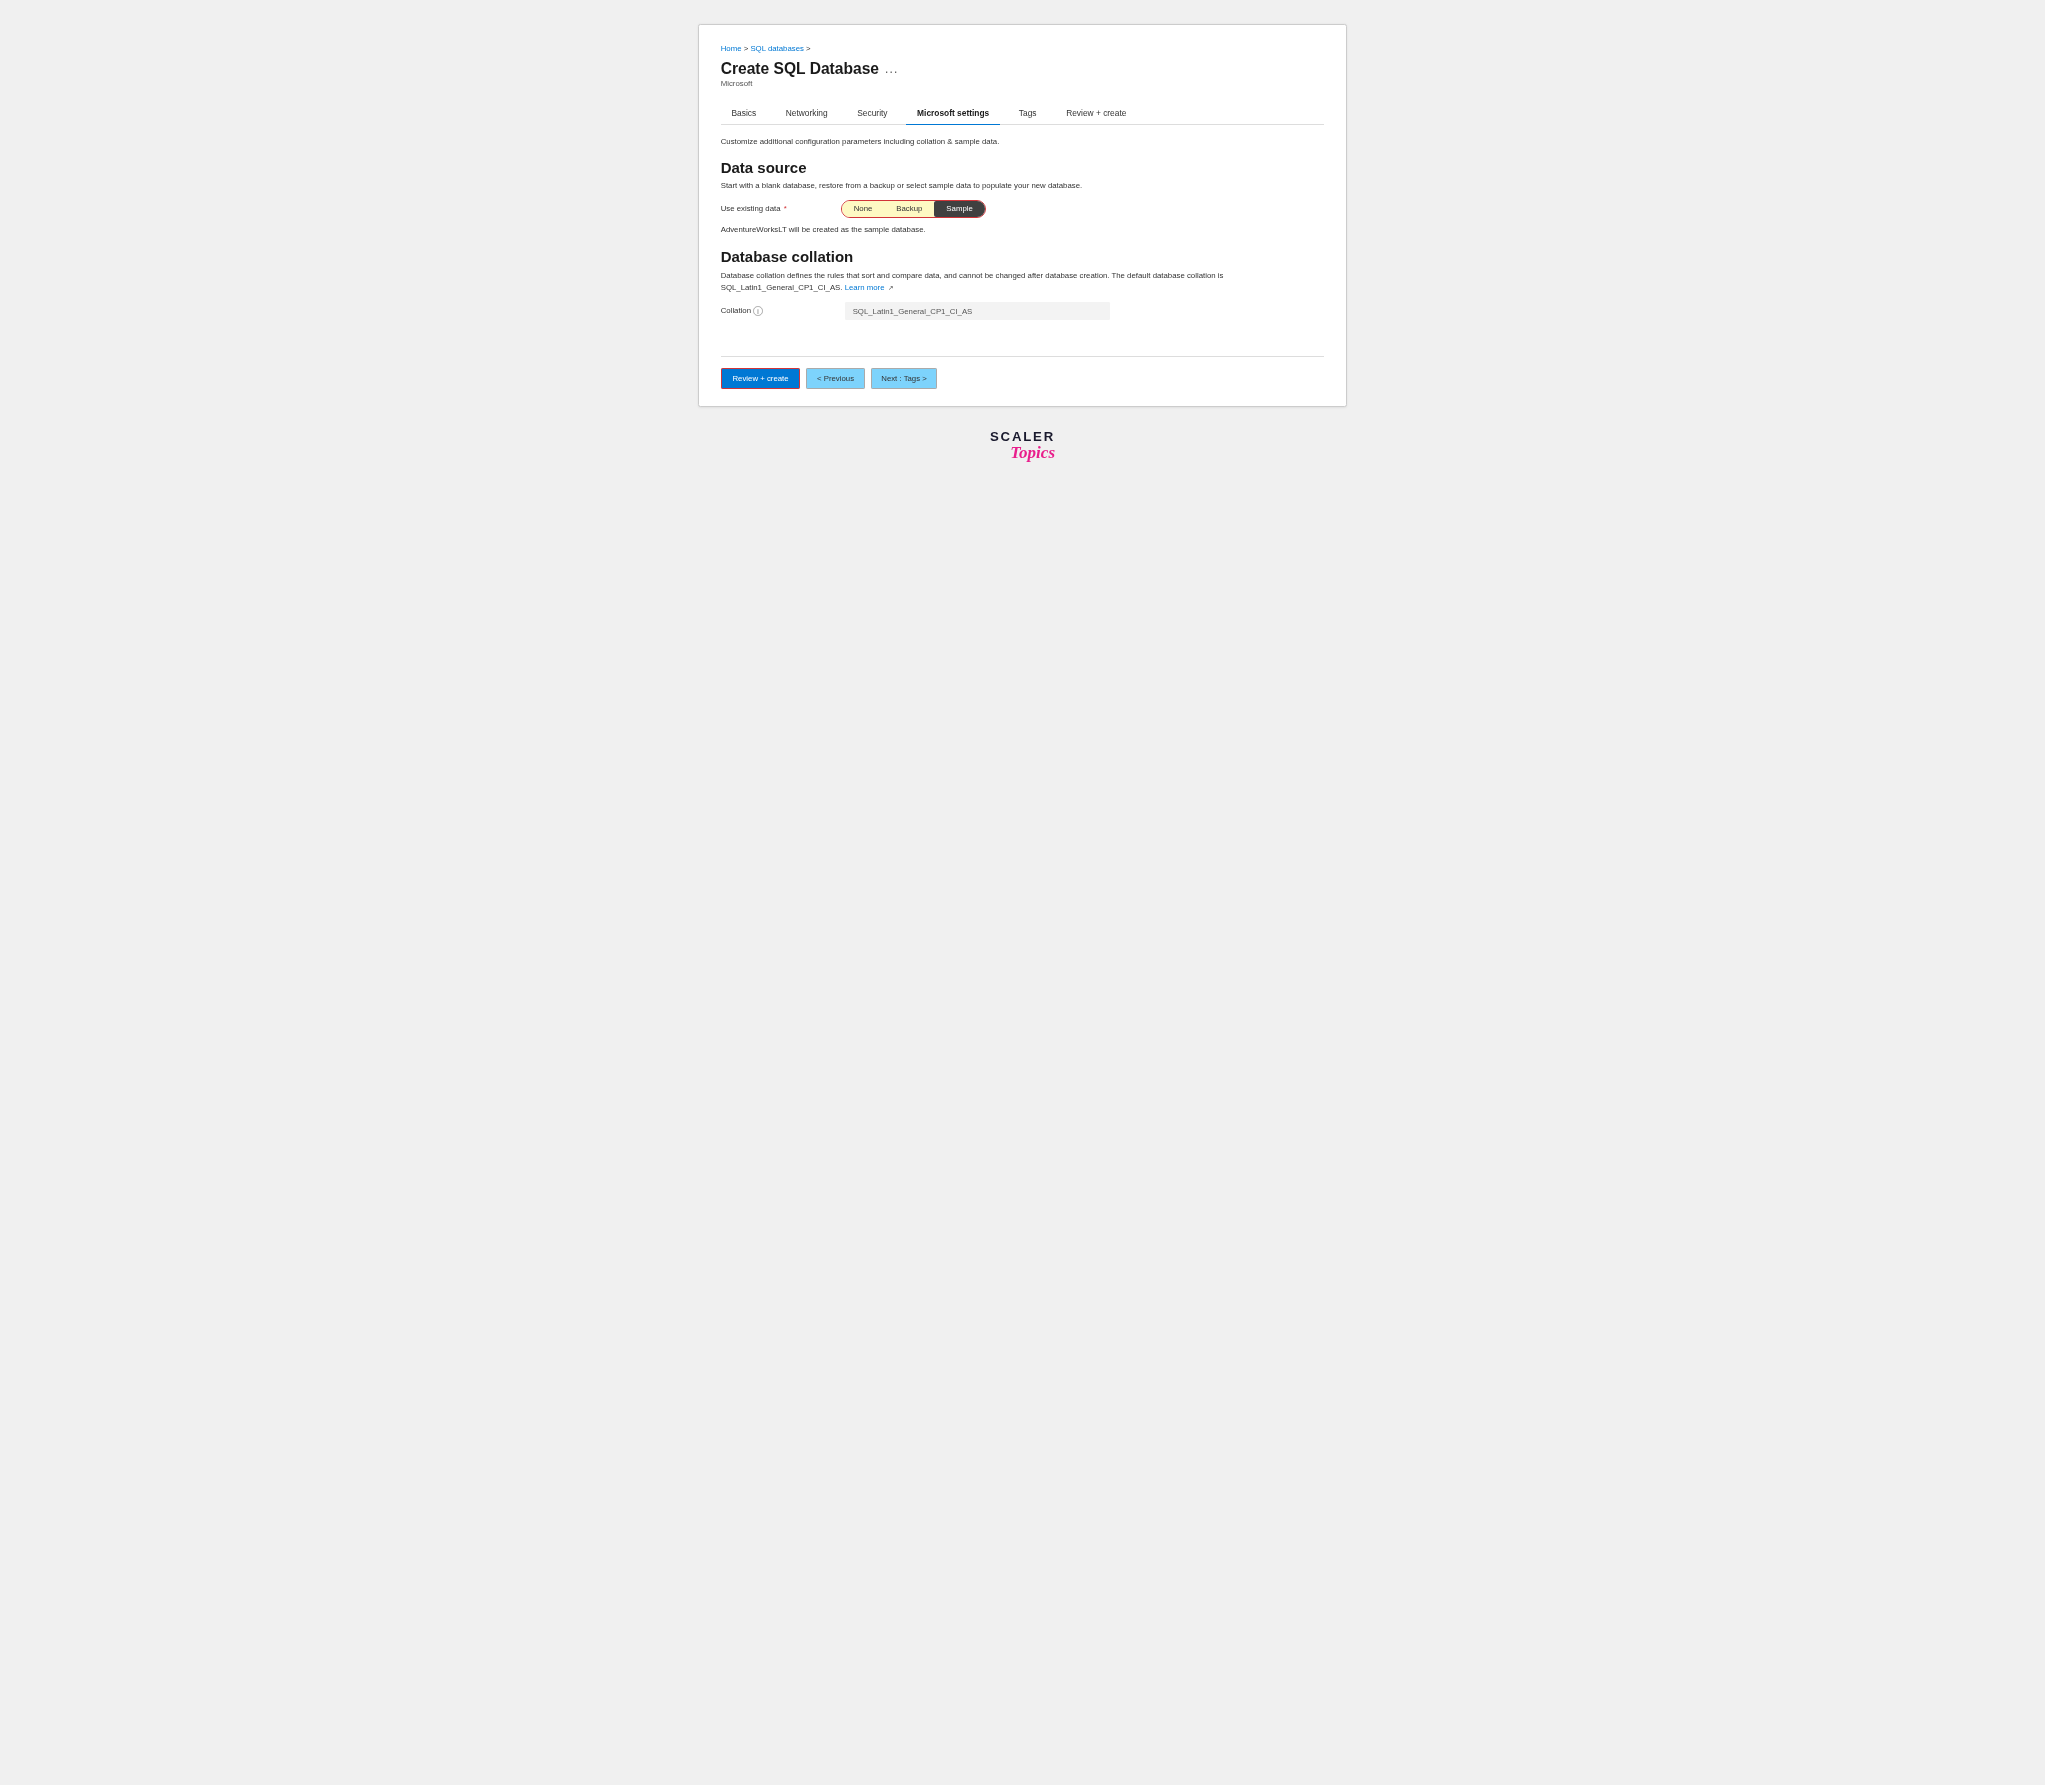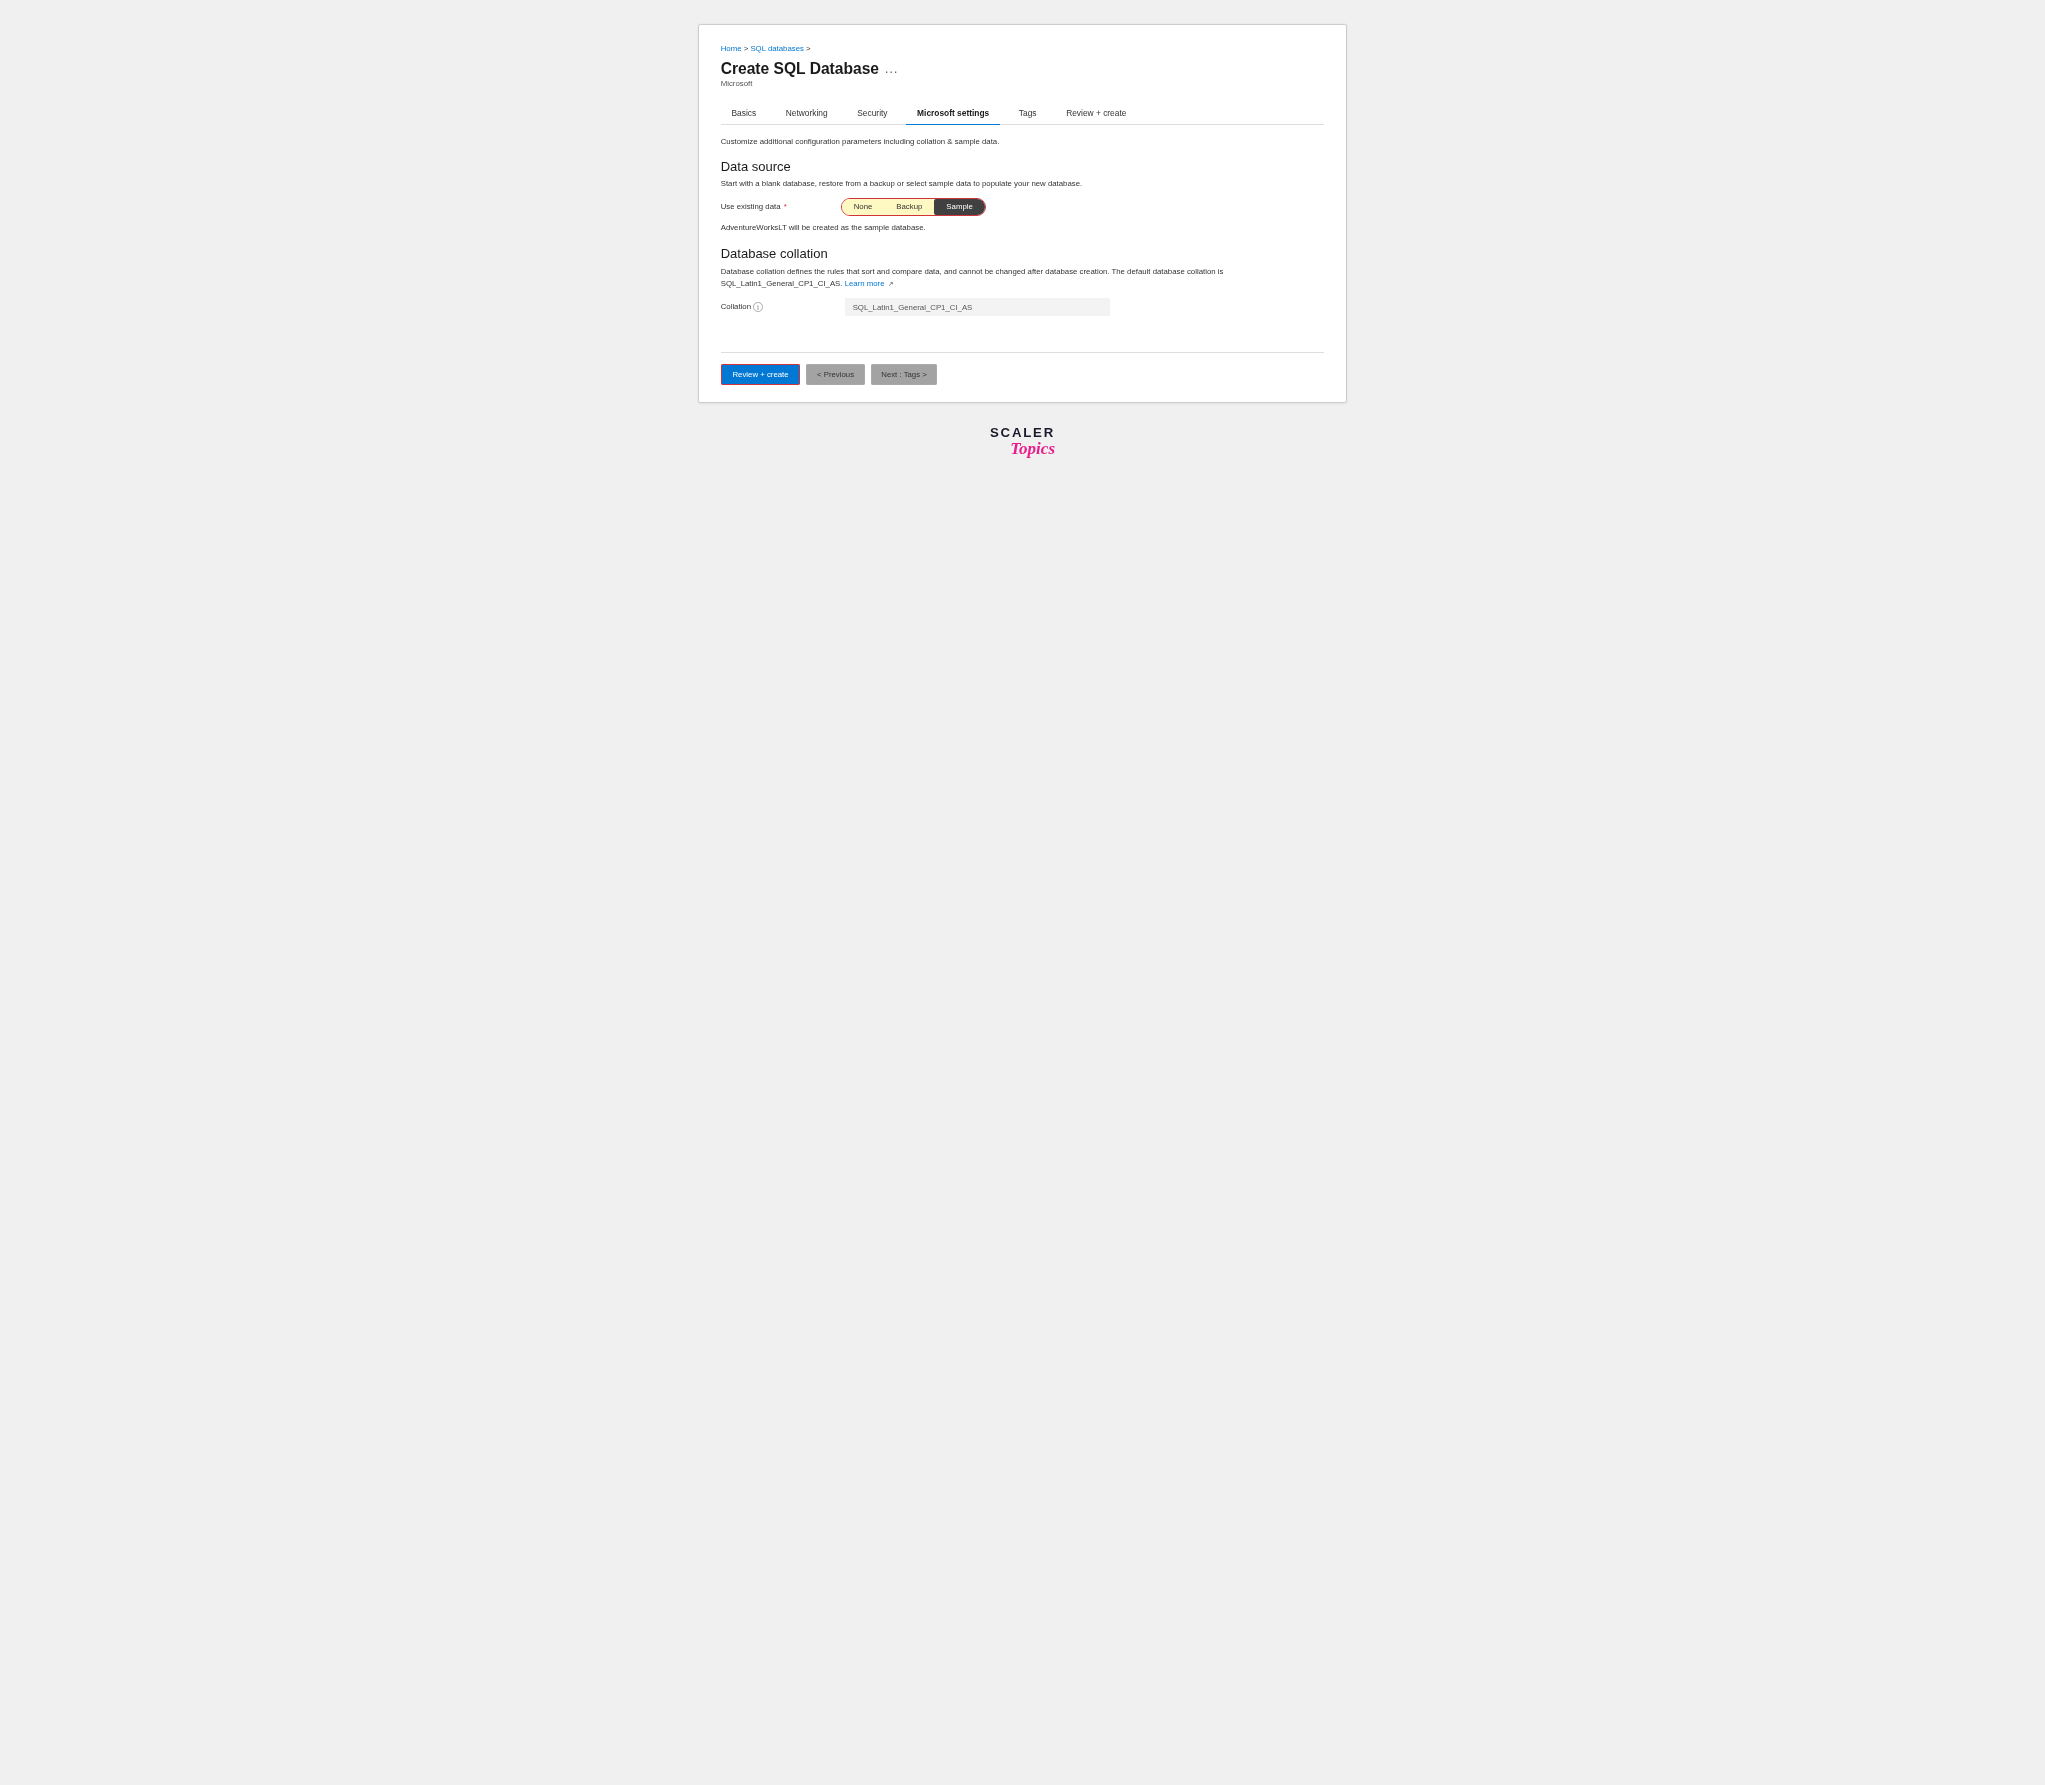--- a/index.html
+++ b/index.html
@@ -74,22 +74,22 @@
       color: #1a1a1a;
       font-weight: 600;
       border-bottom: 1.8px solid #0078d4;
     }
     .tab-description {
       font-size: 7.8px;
       color: #333;
       margin-bottom: 13.2px;
     }
     .section-title {
-      font-size: 13px;
-      font-weight: 400;
+      font-size: 15px;
+      font-weight: 700;
       color: #1a1a1a;
       margin-bottom: 4.8px;
     }
     .section-desc {
       font-size: 7.8px;
       color: #333;
       margin-bottom: 9.6px;
     }
     .field-row {
       display: flex;
@@ -194,21 +194,21 @@
       background: #0078d4;
       color: #fff;
       border: 1.2px solid #d13438;
       border-radius: 1.2px;
       padding: 4.8px 10.8px;
       font-size: 7.8px;
       cursor: pointer;
       font-weight: 500;
     }
     .btn-secondary {
-      background: #a3a3a3;
+      background: #7dd3fc;
       color: #333;
       border: 0.6px solid #aaa;
       border-radius: 1.2px;
       padding: 4.8px 9.6px;
       font-size: 7.8px;
       cursor: pointer;
     }
     
     .scaler-brand {
       margin-top: 21.7px;

